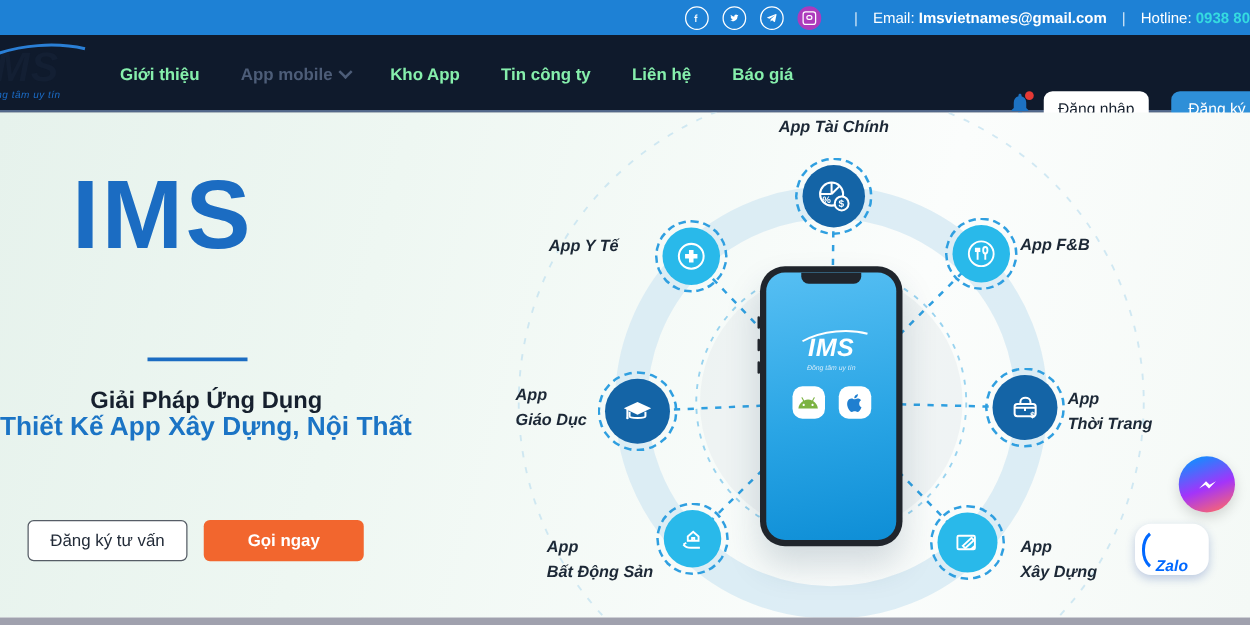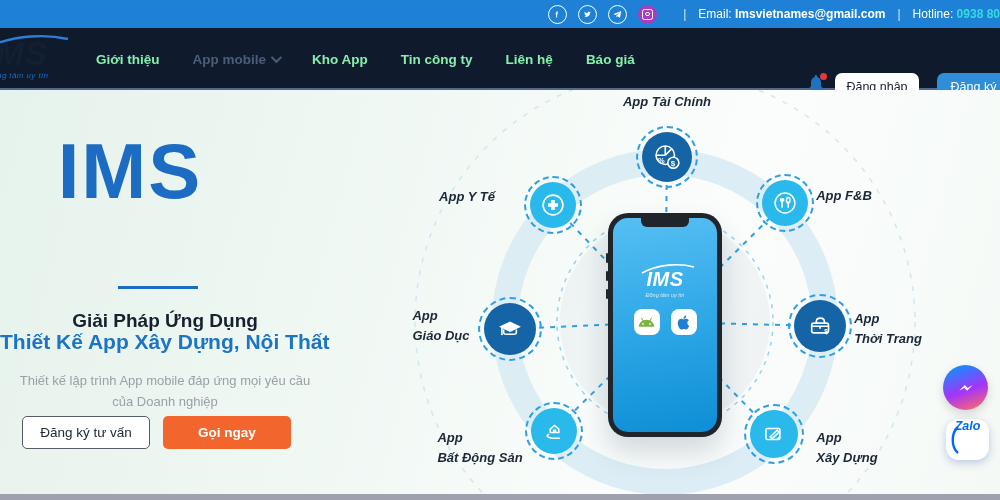--- a/index.html
+++ b/index.html
@@ -84,22 +84,22 @@
   .bub-inner{border-radius:50%;display:flex;align-items:center;justify-content:center;}
   .bg-cyan{background:#29b9ea;}
   .bg-dark{background:#1464a6;}
   .bub svg{fill:none;stroke:#fff;stroke-width:1.4;}
   .bub-label{position:absolute;transform:translate(-50%,-50%);text-align:left;z-index:3;
     font-size:13px;font-weight:700;color:#1c2836;line-height:1.55;white-space:nowrap;font-style:italic;}
   
   .float-msgr{position:absolute;left:943px;top:365px;width:45px;height:45px;border-radius:50%;z-index:10;
     background:linear-gradient(160deg,#0695ff 5%,#a334fa 55%,#ff6968 95%);display:flex;
     align-items:center;justify-content:center;cursor:pointer;box-shadow:0 4px 10px rgba(0,0,0,.15);}
-  .float-zalo{position:absolute;left:946px;top:419px;width:43px;height:41px;background:#fff;z-index:10;
-    border-radius:13px;display:flex;align-items:flex-start;justify-content:center;cursor:pointer;
+  .float-zalo{position:absolute;left:908px;top:419px;width:59px;height:41px;background:#fff;z-index:10;
+    border-radius:13px;display:flex;align-items:flex-end;justify-content:center;cursor:pointer;
     box-shadow:0 3px 8px rgba(20,60,160,.25);position:absolute;}
   .zalo-word{font-size:12.5px;font-weight:800;color:#0168ff;font-style:italic;}
   .zalo-curve{position:absolute;left:3px;top:6px;}
   
   .hscroll{position:absolute;left:0;bottom:0;width:1000px;height:6px;background:#a0a1ae;z-index:11;cursor:pointer;}
 </style>
 </head>
 <body>
 
 <div class="screen">
@@ -181,21 +181,20 @@
         <line x1="665" y1="232" x2="820" y2="236"></line>
         <line x1="665" y1="232" x2="554" y2="341"></line>
         <line x1="665" y1="232" x2="774" y2="344"></line>
       </g>
     </svg>
 
     <div class="brand-ims">IMS</div>
     <div class="brand-rule"></div>
     <div class="h1">Giải Pháp Ứng Dụng</div>
     <div class="h2">Thiết Kế App Xây Dựng, Nội Thất</div>
-    <div class="desc">Thiết kế lập trình App mobile đáp ứng mọi yêu cầu của Doanh nghiệp</div>
     <div class="cta-row">
       <button class="btn-outline">Đăng ký tư vấn</button>
       <button class="btn-solid">Gọi ngay</button>
     </div>
 
     <div class="phone">
       <div class="sidebtn" style="top:40px"></div>
       <div class="sidebtn" style="top:58px"></div>
       <div class="sidebtn" style="top:76px"></div>
       <div class="phone-screen">

